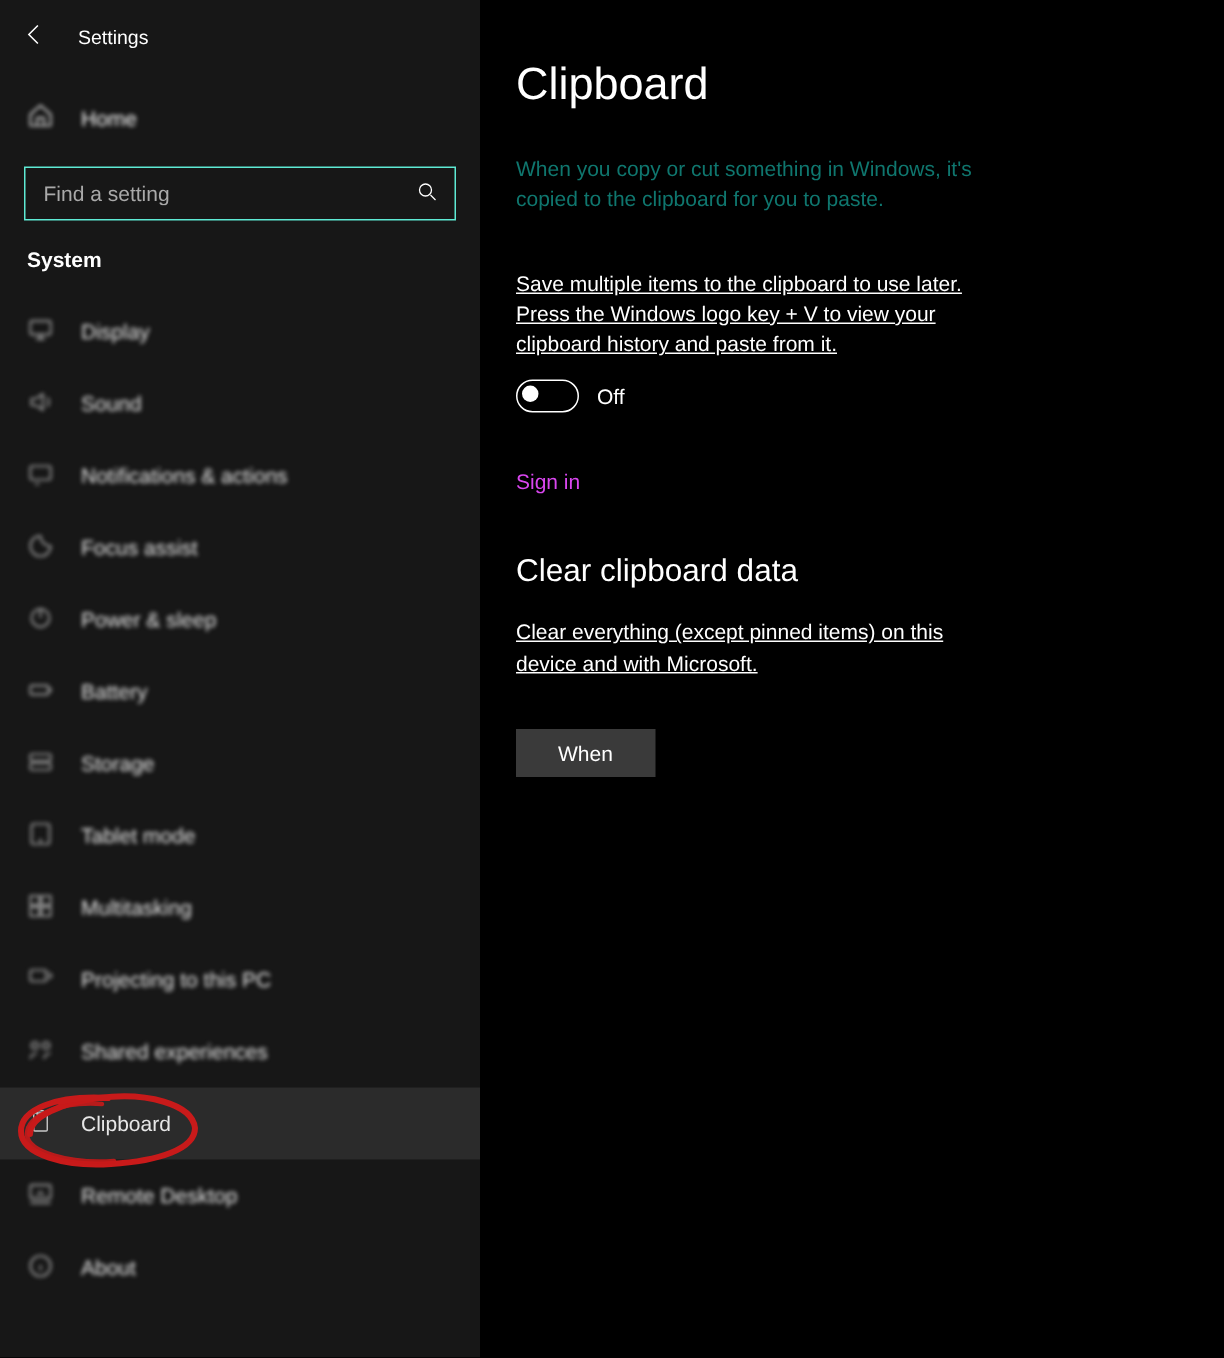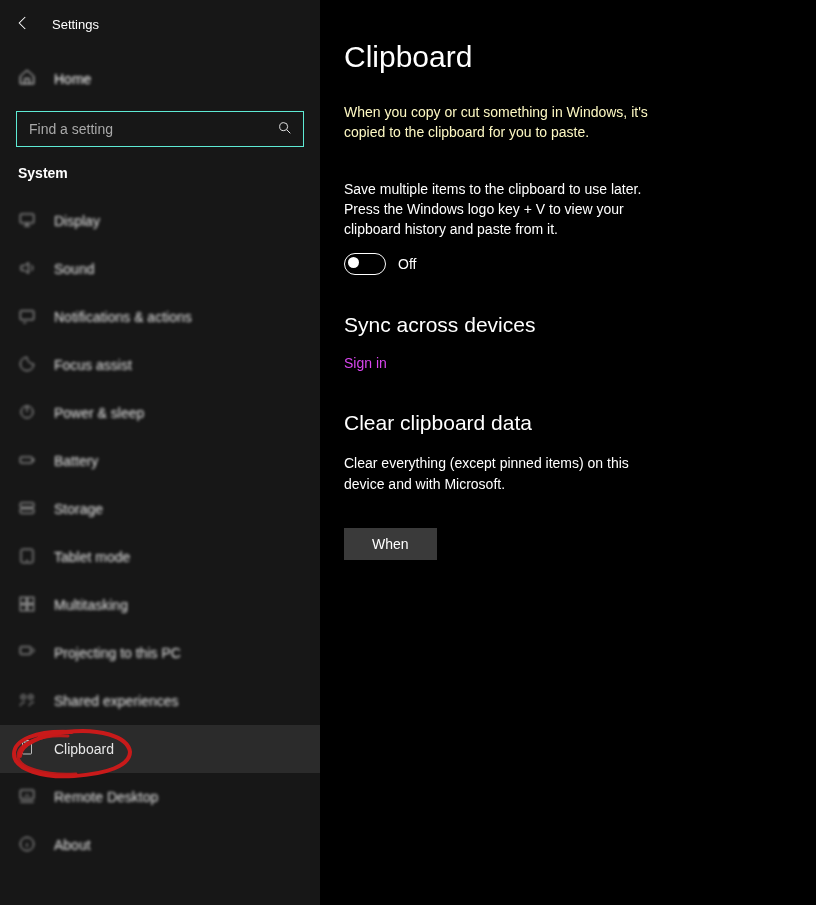--- a/index.html
+++ b/index.html
@@ -22,23 +22,23 @@
   .nav-item.active{background:#2b2b2b;}
   .nav-item span{font-size:14px;color:#e6e6e6;}
   .nav-item svg{width:18px;height:18px;fill:none;stroke:#c9c9c9;stroke-width:1.25;flex-shrink:0;}
   .blurred{filter:blur(1.4px);}
   
   .red-circle{position:absolute;left:6px;top:726px;pointer-events:none;}
   .red-circle svg{width:132px;height:56px;}
   
   .main{flex:1;padding:40px 40px 0 24px;background:#000;}
   h1{margin:0 0 28px 0;font-weight:400;font-size:30px;}
-  p.lead{margin:0 0 36px 0;font-size:14px;color:#fef9c3;max-width:400px;line-height:1.45;}
+  p.lead{margin:0 0 36px 0;font-size:14px;color:#0f766e;max-width:400px;line-height:1.45;}
   h2{margin:0 0 18px 0;font-weight:400;font-size:21px;}
-  p.desc{margin:0 0 14px 0;font-size:14px;color:#fff;max-width:430px;line-height:1.45;}
+  p.desc{margin:0 0 14px 0;font-size:14px;color:#fff;max-width:430px;line-height:1.45;text-decoration:underline;}
   .toggle-row{display:flex;align-items:center;gap:12px;margin-bottom:38px;}
   .toggle{width:40px;height:20px;border:1.6px solid #fff;border-radius:999px;position:relative;background:transparent;}
   .toggle .knob{position:absolute;left:3px;top:3px;width:11px;height:11px;border-radius:50%;background:#fff;}
   .toggle-label{font-size:14px;}
   a.link{color:#d946ef;text-decoration:none;font-size:14px;display:inline-block;margin-bottom:40px;}
   .btn{background:#3a3a3a;border:none;color:#fff;font-size:14px;padding:8px 28px;cursor:pointer;margin-top:20px;}
 </style>
 </head>
 <body>
 
@@ -193,20 +193,19 @@
     <p class="lead">When you copy or cut something in Windows, it's copied to the clipboard for you to paste.</p>
 
     <p class="desc">Save multiple items to the clipboard to use later. Press the Windows logo key + V to view your clipboard history and paste from it.</p>
     <div class="toggle-row">
       <div class="toggle">
           <div class="knob"></div>
         </div>
       <span class="toggle-label">Off</span>
     </div>
 
-    <h2>Sync across devices</h2>
     <a href="#" class="link">Sign in</a>
 
     <h2>Clear clipboard data</h2>
     <p class="desc">Clear everything (except pinned items) on this device and with Microsoft.</p>
     <button class="btn">When</button>
   </div>
 </div>
 
 </body></html>

